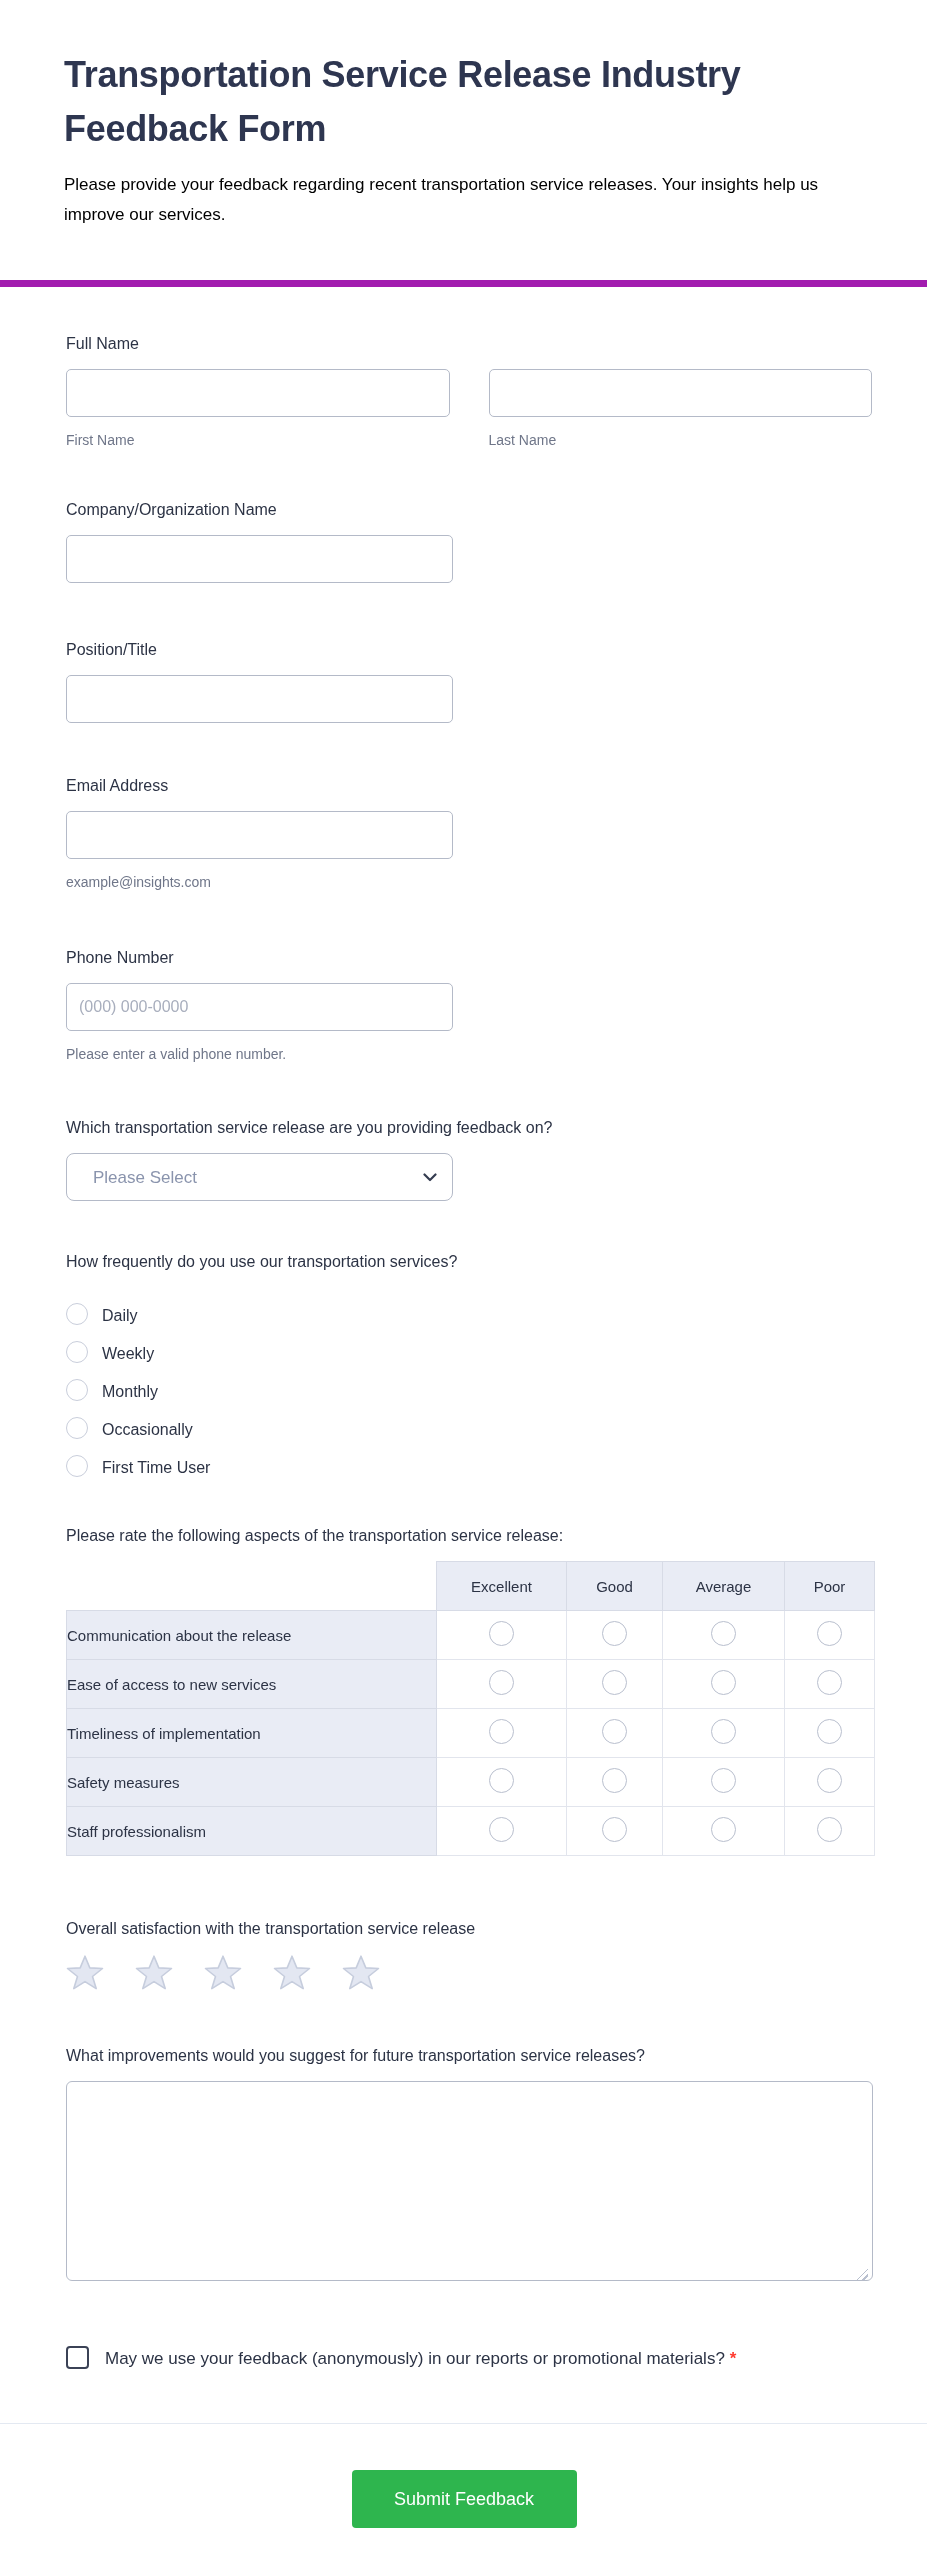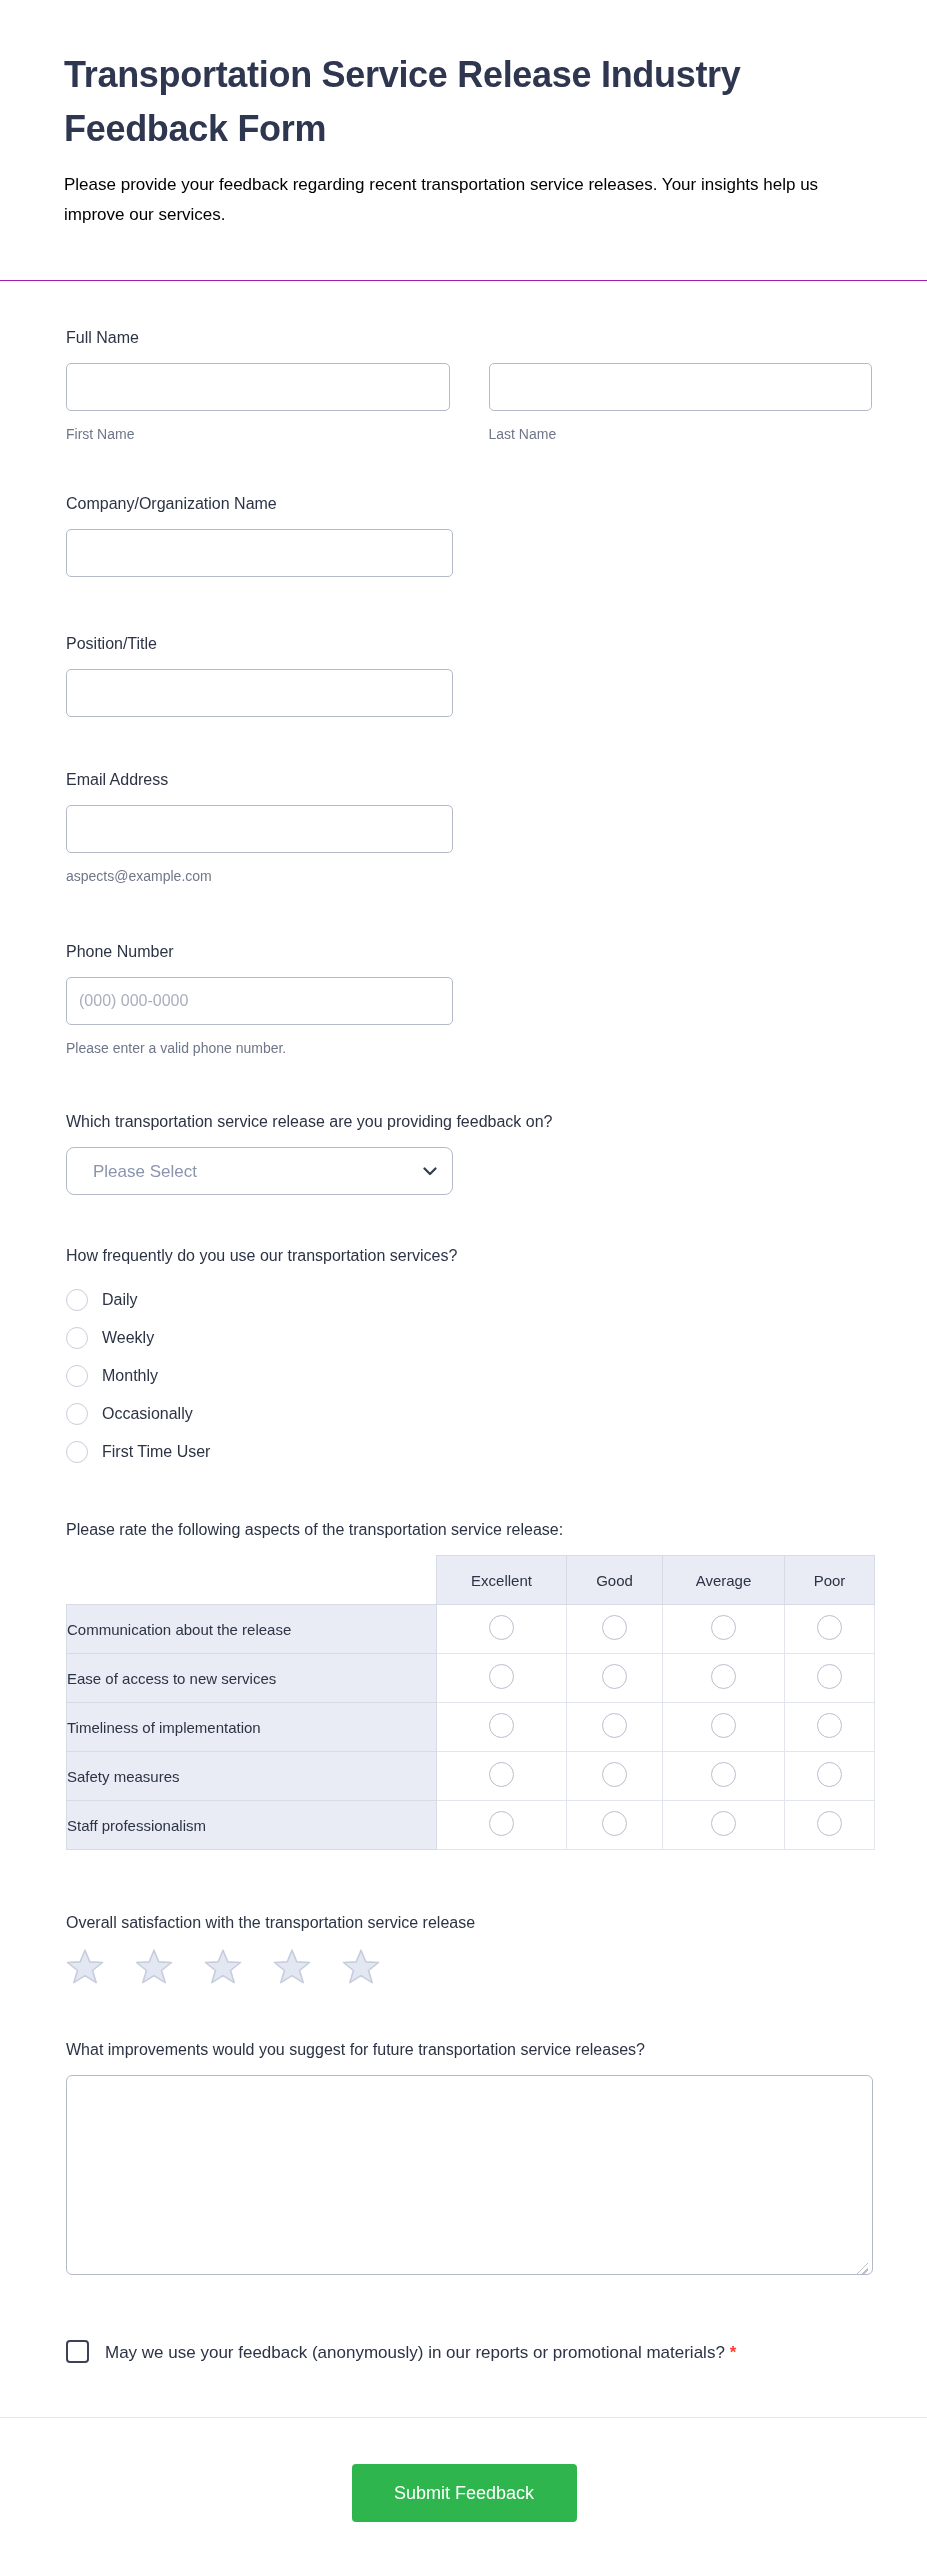--- a/index.html
+++ b/index.html
@@ -4,21 +4,21 @@
 <style>
   html,body{margin:0;padding:0;background:#ffffff;}
   body{
     width:928px;height:2576px;overflow:hidden;
     font-family:"Liberation Sans","DejaVu Sans",sans-serif;
     color:#2c3345;box-sizing:border-box;
   }
   *,*:before,*:after{box-sizing:border-box;}
 
   
-  .form-header{padding:48px 56px 50px 64px;border-bottom:1px solid #a21caf;}
+  .form-header{padding:48px 56px 50px 64px;border-bottom:7px solid #a21caf;}
   .form-title{
     margin:0 0 14px 0;font-size:36px;line-height:54px;font-weight:700;
     color:#2e3650;letter-spacing:-0.3px;
   }
   .form-desc{font-size:17px;line-height:30px;color:#000000;max-width:778px;}
 
   
   main{padding:0 56px 0 66px;}
   .q{margin-top:50px;}
   .q-1{margin-top:46px}.q-2{margin-top:50px}.q-3{margin-top:56px}
@@ -40,21 +40,21 @@
   
   .select-wrap{position:relative;width:387px;}
   select.dropdown{
     width:100%;height:48px;padding:0 40px 0 26px;border-radius:8px;
     -webkit-appearance:none;appearance:none;color:#8a94ad;font-size:17px;
   }
   .chevron{position:absolute;right:16px;top:50%;margin-top:-4px;pointer-events:none;line-height:0;}
 
   
   .radio-list{margin-top:10px;}
-  .radio-item{display:flex;align-items:center;height:38px;cursor:pointer;}
+  .radio-item{display:flex;align-items:flex-end;height:38px;cursor:pointer;}
   .radio-circle{
     width:22px;height:22px;border-radius:50%;border:1px solid #c9cedb;
     background:#fff;margin-right:14px;flex:0 0 auto;
   }
   .radio-text{font-size:16px;color:#2c3345;}
 
   
   table.matrix{border-collapse:collapse;margin-top:8px;table-layout:fixed;width:807px;}
   table.matrix td,table.matrix th{height:49px;padding:0;}
   th.corner{background:transparent;border:none;width:370px;}
@@ -134,21 +134,21 @@
   </section>
 
   <section class="q q-3">
     <div class="label">Position/Title</div>
     <input class="text-input" type="text" value="" style="">
   </section>
 
   <section class="q q-4">
     <div class="label">Email Address</div>
     <input class="text-input" type="text" value="" style="">
-    <div class="sublabel">aspects@example.com</div>
+    <div class="sublabel">example@insights.com</div>
   </section>
 
   <section class="q q-5">
     <div class="label">Phone Number</div>
     <input class="text-input" type="text" placeholder="(000) 000-0000" style="">
     <div class="sublabel">Please enter a valid phone number.</div>
   </section>
 
   <section class="q q-6">
     <div class="label">Which transportation service release are you providing feedback on?</div>

